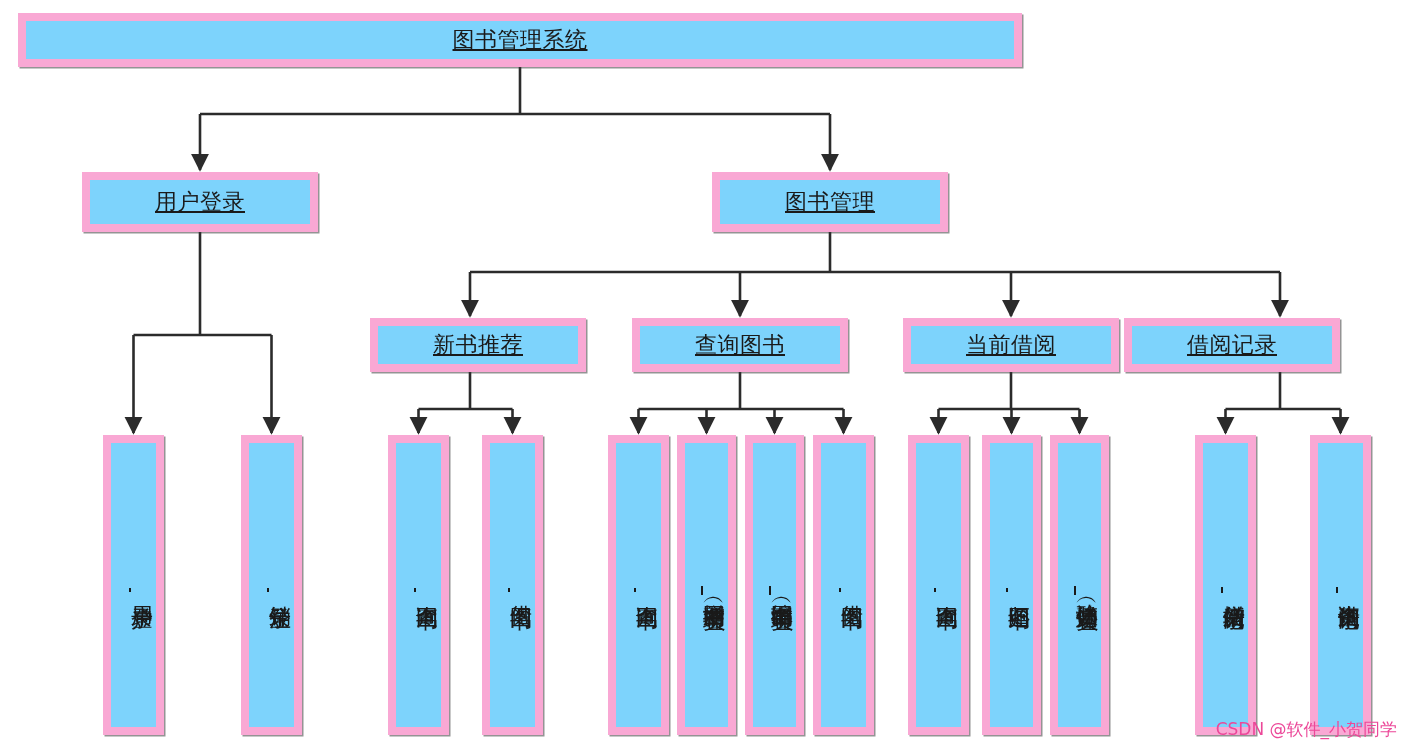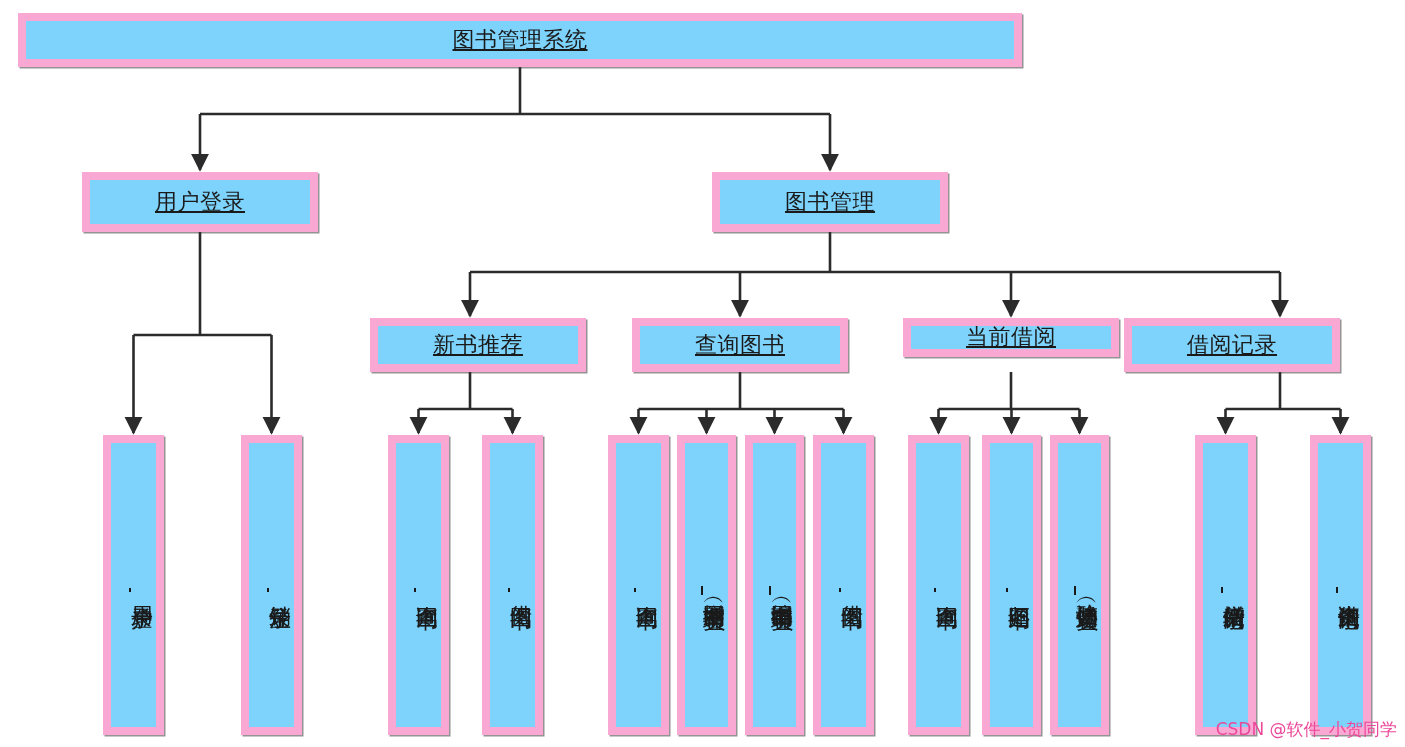--- a/index.html
+++ b/index.html
@@ -127,21 +127,21 @@
       </div>
       <div class="node horiz" style="left: 712px; top: 172px; width: 236px; height: 60px;">
         <span class="label">图书管理</span>
       </div>
       <div class="node horiz" style="left: 370px; top: 318px; width: 216px; height: 54px;">
         <span class="label">新书推荐</span>
       </div>
       <div class="node horiz" style="left: 632px; top: 318px; width: 216px; height: 54px;">
         <span class="label">查询图书</span>
       </div>
-      <div class="node horiz" style="left: 903px; top: 318px; width: 216px; height: 39px;">
+      <div class="node horiz" style="left: 903px; top: 318px; width: 216px; height: 54px;">
         <span class="label">当前借阅</span>
       </div>
       <div class="node horiz" style="left: 1124px; top: 318px; width: 216px; height: 54px;">
         <span class="label">借阅记录</span>
       </div>
       <div class="node vert" style="left: 103px; top: 435px; width: 61px; height: 300px;">
         <span class="label">用户登录</span>
       </div>
       <div class="node vert" style="left: 241px; top: 435px; width: 61px; height: 300px;">
         <span class="label">注销登录</span>

